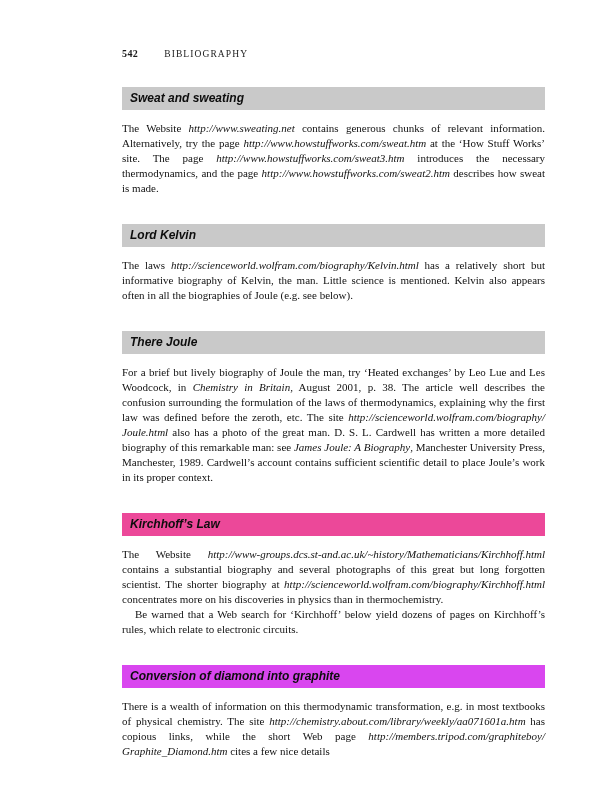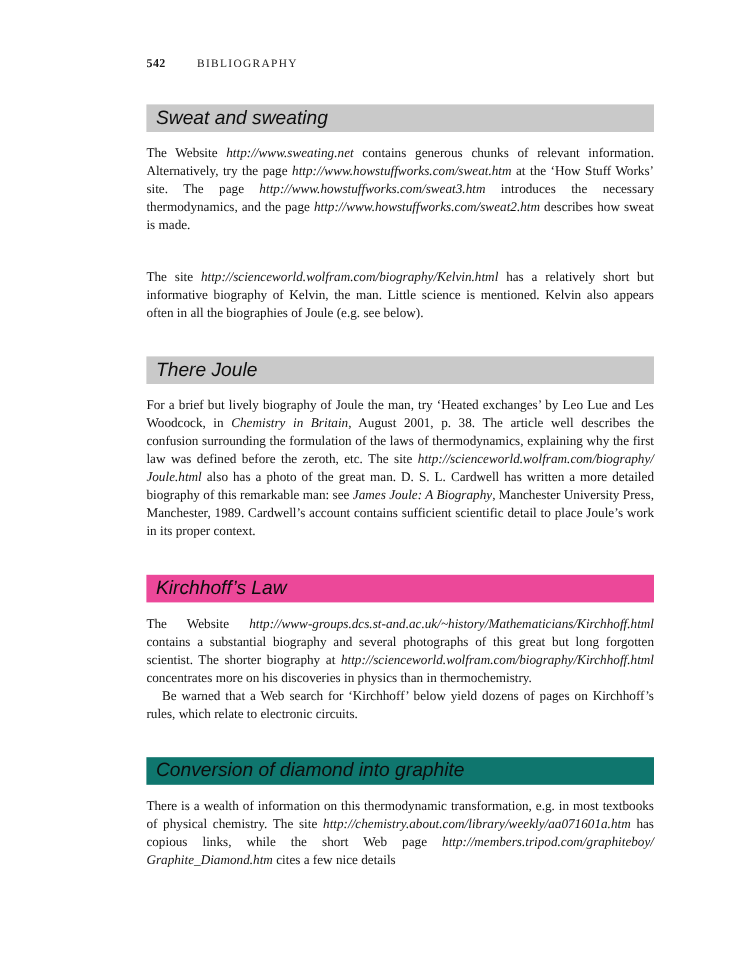--- a/index.html
+++ b/index.html
@@ -32,23 +32,23 @@
   .running-header .header-title {
     font-size: 9.5px;
     letter-spacing: 1.1px;
   }
   .section {
     margin-top: 28px;
   }
   .heading-bar {
     background: #c9c9c9;
     font-family: "Liberation Sans", sans-serif;
-    font-weight: normal;
+    font-weight: bold;
     font-style: italic;
-    font-size: 16px;
+    font-size: 12px;
     color: #0d0d0d;
     padding: 5px 8px 5px 8px;
     line-height: 13px;
   }
   .para {
     margin: 11px 0 0 0;
     text-align: justify;
     font-size: 11px;
     line-height: 15px;
     overflow-wrap: break-word;
@@ -67,29 +67,30 @@
 <div class="page">
   <div class="running-header">
     <span class="page-num">542</span><span class="header-title">BIBLIOGRAPHY</span>
   </div>
   <main>
       <section class="section">
         <div class="heading-bar" style="background: rgb(201, 201, 201);">Sweat and sweating</div>
         <p class="para"><span>The Website </span><span class="em">http:/<wbr>/<wbr>www.<wbr>sweating.<wbr>net</span><span> contains generous chunks of relevant information. Alternatively, try the page </span><span class="em">http:/<wbr>/<wbr>www.<wbr>howstuffworks.<wbr>com/<wbr>sweat.<wbr>htm</span><span> at the ‘How Stuff Works’ site. The page </span><span class="em">http:/<wbr>/<wbr>www.<wbr>howstuffworks.<wbr>com/<wbr>sweat3.<wbr>htm</span><span> introduces the necessary thermodynamics, and the page </span><span class="em">http:/<wbr>/<wbr>www.<wbr>howstuffworks.<wbr>com/<wbr>sweat2.<wbr>htm</span><span> describes how sweat is made.</span></p>
       </section>
       <section class="section">
-        <p class="para"><span>The site </span><span class="em">http:/<wbr>/<wbr>scienceworld.<wbr>wolfram.<wbr>com/<wbr>biography/<wbr>Kelvin.<wbr>html</span><span> has a relatively short but informative biography of Kelvin, the man. Little science is mentioned. Kelvin also appears often in all the biographies of Joule (e.g. see below).</span></p>
+        <div class="heading-bar" style="background: rgb(201, 201, 201);">Lord Kelvin</div>
+        <p class="para"><span>The laws </span><span class="em">http:/<wbr>/<wbr>scienceworld.<wbr>wolfram.<wbr>com/<wbr>biography/<wbr>Kelvin.<wbr>html</span><span> has a relatively short but informative biography of Kelvin, the man. Little science is mentioned. Kelvin also appears often in all the biographies of Joule (e.g. see below).</span></p>
       </section>
       <section class="section">
         <div class="heading-bar" style="background: rgb(201, 201, 201);">There Joule</div>
         <p class="para"><span>For a brief but lively biography of Joule the man, try ‘Heated exchanges’ by Leo Lue and Les Woodcock, in </span><span class="em">Chemistry in Britain</span><span>, August 2001, p. 38. The article well describes the confusion surrounding the formulation of the laws of thermodynamics, explaining why the first law was defined before the zeroth, etc. The site </span><span class="em">http:/<wbr>/<wbr>scienceworld.<wbr>wolfram.<wbr>com/<wbr>biography/<wbr>Joule.<wbr>html</span><span> also has a photo of the great man. D. S. L. Cardwell has written a more detailed biography of this remarkable man: see </span><span class="em">James Joule: A Biography</span><span>, Manchester University Press, Manchester, 1989. Cardwell’s account contains sufficient scientific detail to place Joule’s work in its proper context.</span></p>
       </section>
       <section class="section">
         <div class="heading-bar" style="background: #ec4899;">Kirchhoff’s Law</div>
         <p class="para"><span>The Website </span><span class="em">http:/<wbr>/<wbr>www-groups.<wbr>dcs.<wbr>st-and.<wbr>ac.<wbr>uk/<wbr>~history/<wbr>Mathematicians/<wbr>Kirchhoff.<wbr>html</span><span> contains a substantial biography and several photographs of this great but long forgotten scientist. The shorter biography at </span><span class="em">http:/<wbr>/<wbr>scienceworld.<wbr>wolfram.<wbr>com/<wbr>biography/<wbr>Kirchhoff.<wbr>html</span><span> concentrates more on his discoveries in physics than in thermochemistry.</span></p>
         <p class="para indent"><span>Be warned that a Web search for ‘Kirchhoff’ below yield dozens of pages on Kirchhoff’s rules, which relate to electronic circuits.</span></p>
       </section>
       <section class="section">
-        <div class="heading-bar" style="background: #0f766e;">Conversion of diamond into graphite</div>
+        <div class="heading-bar" style="background: #d946ef;">Conversion of diamond into graphite</div>
         <p class="para"><span>There is a wealth of information on this thermodynamic transformation, e.g. in most textbooks of physical chemistry. The site </span><span class="em">http:/<wbr>/<wbr>chemistry.<wbr>about.<wbr>com/<wbr>library/<wbr>weekly/<wbr>aa071601a.<wbr>htm</span><span> has copious links, while the short Web page </span><span class="em">http:/<wbr>/<wbr>members.<wbr>tripod.<wbr>com/<wbr>graphiteboy/<wbr>Graphite_Diamond.<wbr>htm</span><span> cites a few nice details</span></p>
       </section>
     </main>
 </div>
 
 </body></html>

